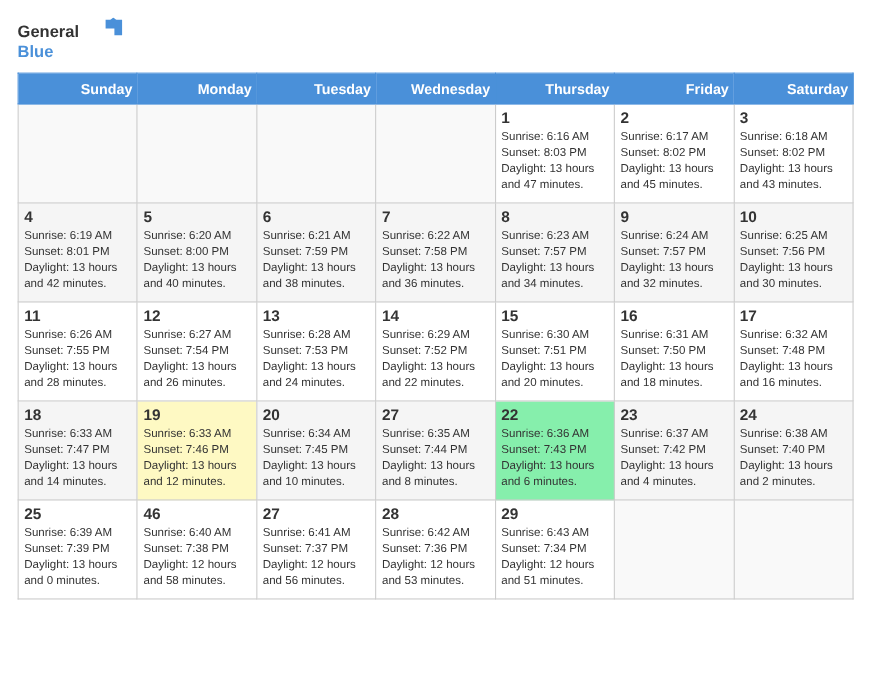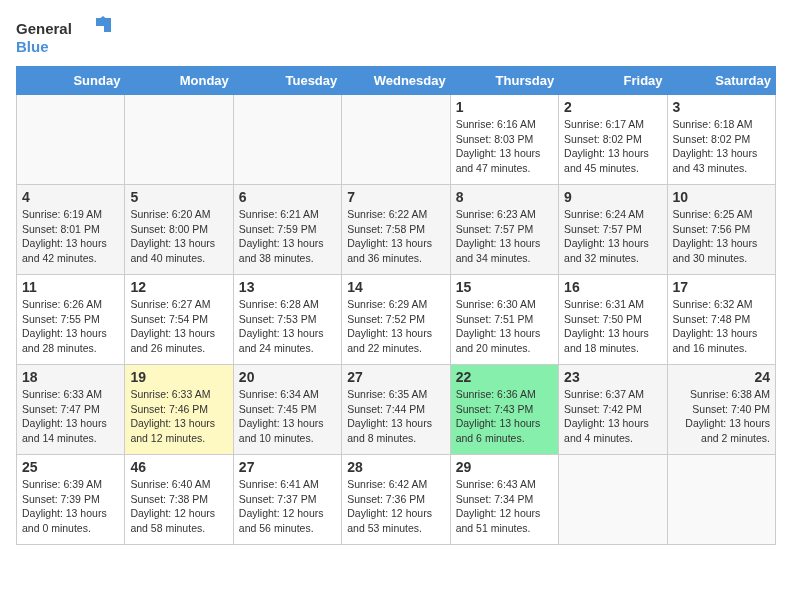--- a/index.html
+++ b/index.html
@@ -207,21 +207,21 @@
           <div class="day-info">Sunrise: 6:35 AM<br>Sunset: 7:44 PM<br>Daylight: 13 hours and 8 minutes.</div>
         </td>
         <td style="background: #86efac;">
           <span class="day-number">22</span>
           <div class="day-info">Sunrise: 6:36 AM<br>Sunset: 7:43 PM<br>Daylight: 13 hours and 6 minutes.</div>
         </td>
         <td style="background: rgb(245, 245, 245); margin-left: 20px;">
           <span class="day-number">23</span>
           <div class="day-info">Sunrise: 6:37 AM<br>Sunset: 7:42 PM<br>Daylight: 13 hours and 4 minutes.</div>
         </td>
-        <td style="background: rgb(245, 245, 245); text-align: right;">
+        <td style="background: rgb(245, 245, 245);">
           <span class="day-number">24</span>
           <div class="day-info">Sunrise: 6:38 AM<br>Sunset: 7:40 PM<br>Daylight: 13 hours and 2 minutes.</div>
         </td>
       </tr>
       <tr>
         <td>
           <span class="day-number">25</span>
           <div class="day-info">Sunrise: 6:39 AM<br>Sunset: 7:39 PM<br>Daylight: 13 hours and 0 minutes.</div>
         </td>
         <td>

